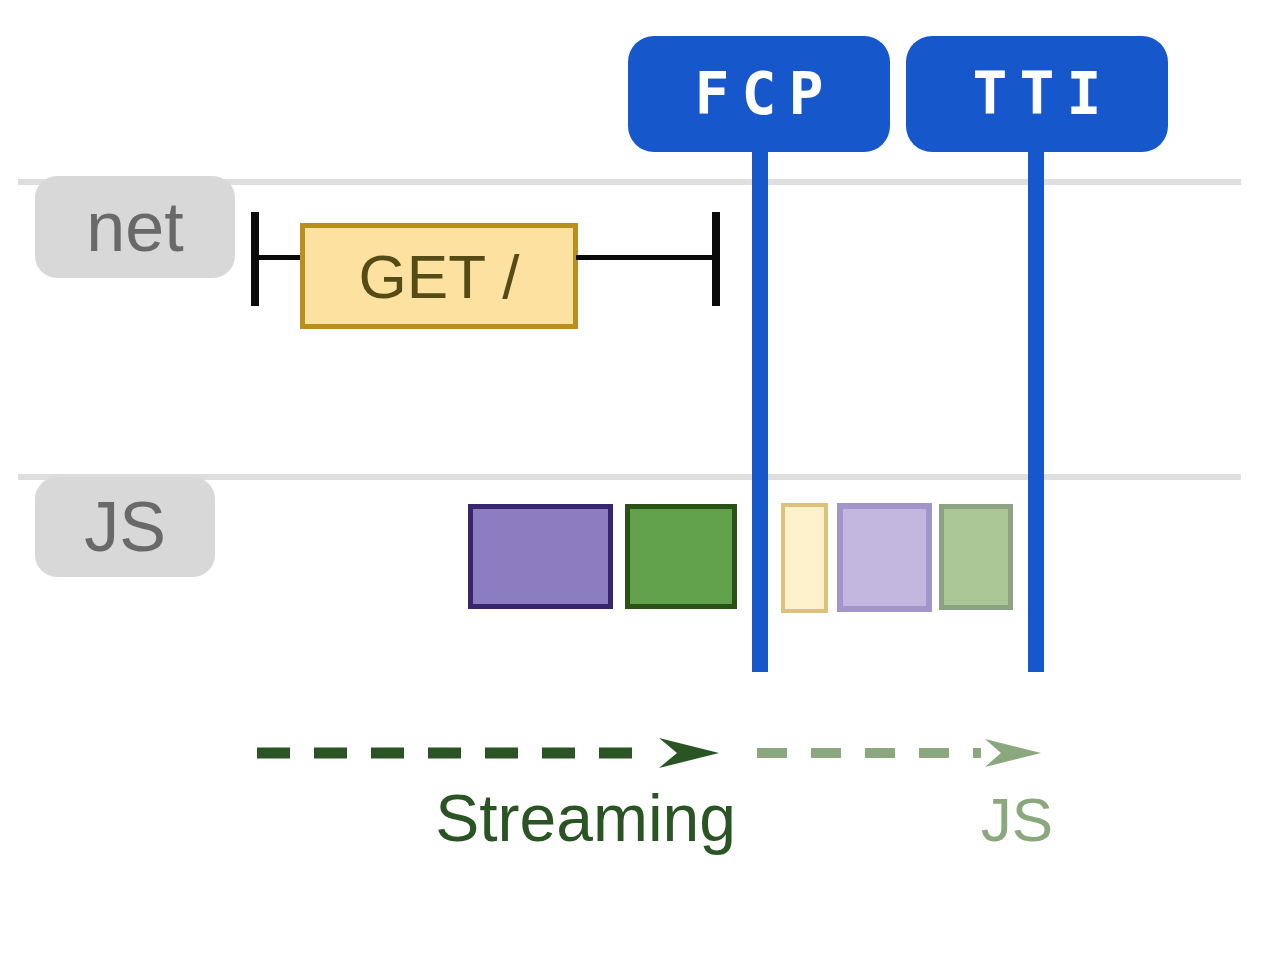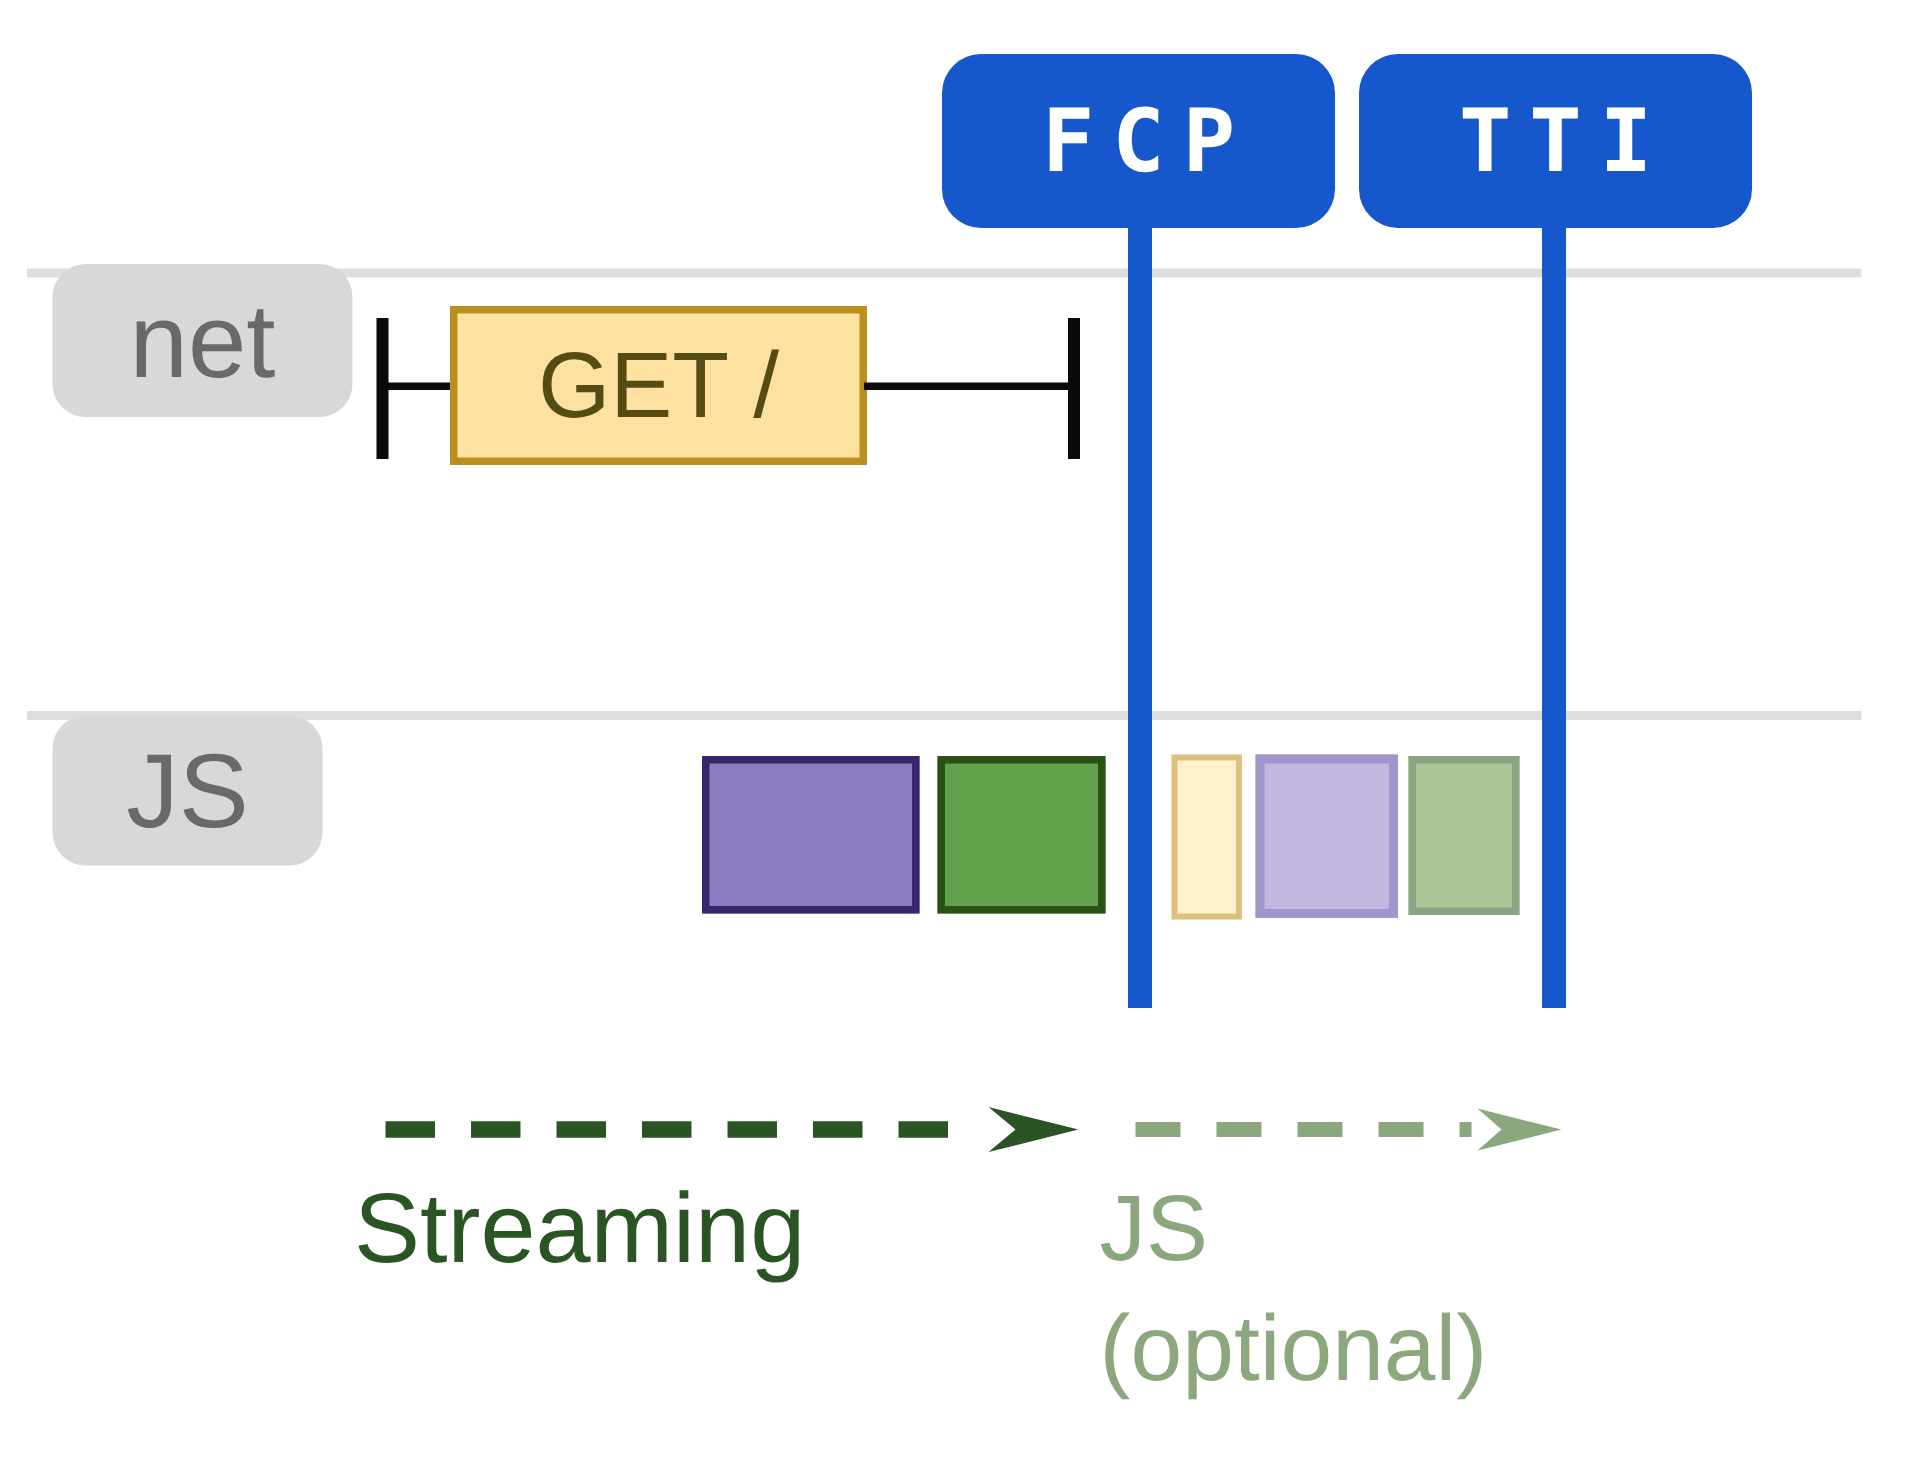--- a/index.html
+++ b/index.html
@@ -45,41 +45,41 @@
   #net-tab{top:176px;width:200px;height:102px;}
   #js-tab{top:477px;width:180px;height:100px;}
   
   .tick{position:absolute;width:8px;height:94px;top:212px;background:#0a0a0a;z-index:1;}
   #tick-left{left:251px;}
   #tick-right{left:712px;}
   .connector{position:absolute;height:5px;top:255px;background:#0a0a0a;z-index:1;}
   #connector-left{left:258px;width:44px;}
   #connector-right{left:576px;width:138px;}
   #request-box{
-    position:absolute;left:300px;top:204px;width:278px;height:106px;
+    position:absolute;left:300px;top:223px;width:278px;height:106px;
     box-sizing:border-box;
     background:var(--request-fill,#fce1a0);
     border:5px solid var(--request-border,#b9901c);
     display:flex;align-items:center;justify-content:center;
     font-size:62px;color:var(--request-text,#554b15);
     z-index:1;
   }
   
   .task{position:absolute;box-sizing:border-box;z-index:1;}
   #task-0{left:468px;top:504px;width:145px;height:105px;border:5px solid;}
   #task-1{left:625px;top:504px;width:112px;height:105px;border:5px solid;}
   #task-2{left:781px;top:503px;width:47px;height:110px;border:4px solid;}
   #task-3{left:837px;top:503px;width:95px;height:109px;border:6px solid;}
   #task-4{left:939px;top:504px;width:74px;height:106px;border:5px solid;}
   
   .phase-arrow{position:absolute;top:737px;z-index:1;}
   #streaming-arrow{left:253px;}
   #js-arrow{left:753px;}
   .phase-label{
-    position:absolute;text-align:left;z-index:1;
+    position:absolute;text-align:right;z-index:1;
     font-size:66px;line-height:80px;
   }
   #streaming-label{left:236px;top:778px;width:500px;color:var(--streaming-green,#2b5425);}
   #js-label{left:733px;top:780px;width:320px;color:var(--optional-sage,#8ba77d);font-size:62px;}
 </style>
 </head>
 <body>
 
 <div id="stage">
 
@@ -122,16 +122,15 @@
     <path class="head" d="M406 1 L466 16 L406 31 L424 16 Z" fill="#2b5425"></path>
   </svg>
   <svg class="phase-arrow" id="js-arrow" width="292" height="32" viewBox="0 0 292 32">
     <path class="dash" d="M4 16 H 228" stroke-width="10" stroke-dasharray="30 24" fill="none" stroke="#8ba77d"></path>
     <path class="head" d="M232 2 L288 16 L232 30 L248 16 Z" fill="#8ba77d"></path>
   </svg>
 
   <div class="phase-label" id="streaming-label">Streaming</div>
   <div class="phase-label" id="js-label">
     <div>JS</div>
-    <div>(optional)</div>
   </div>
 
 </div>
 
 </body></html>

